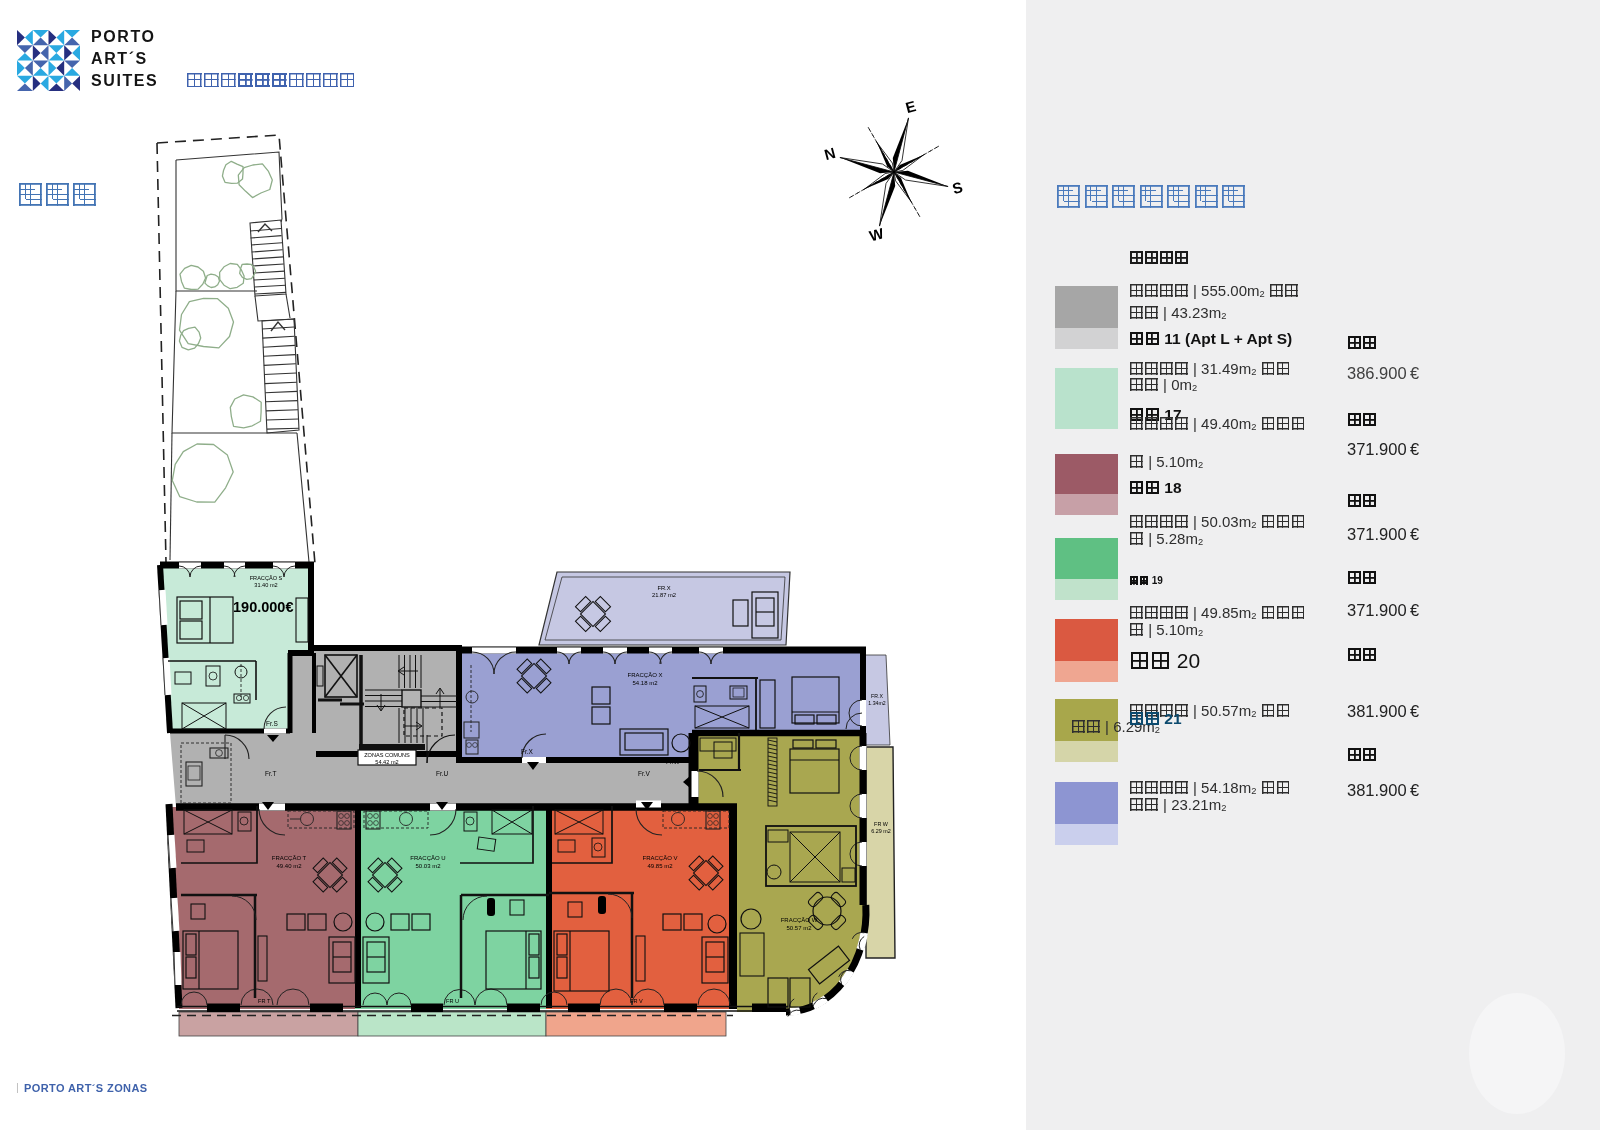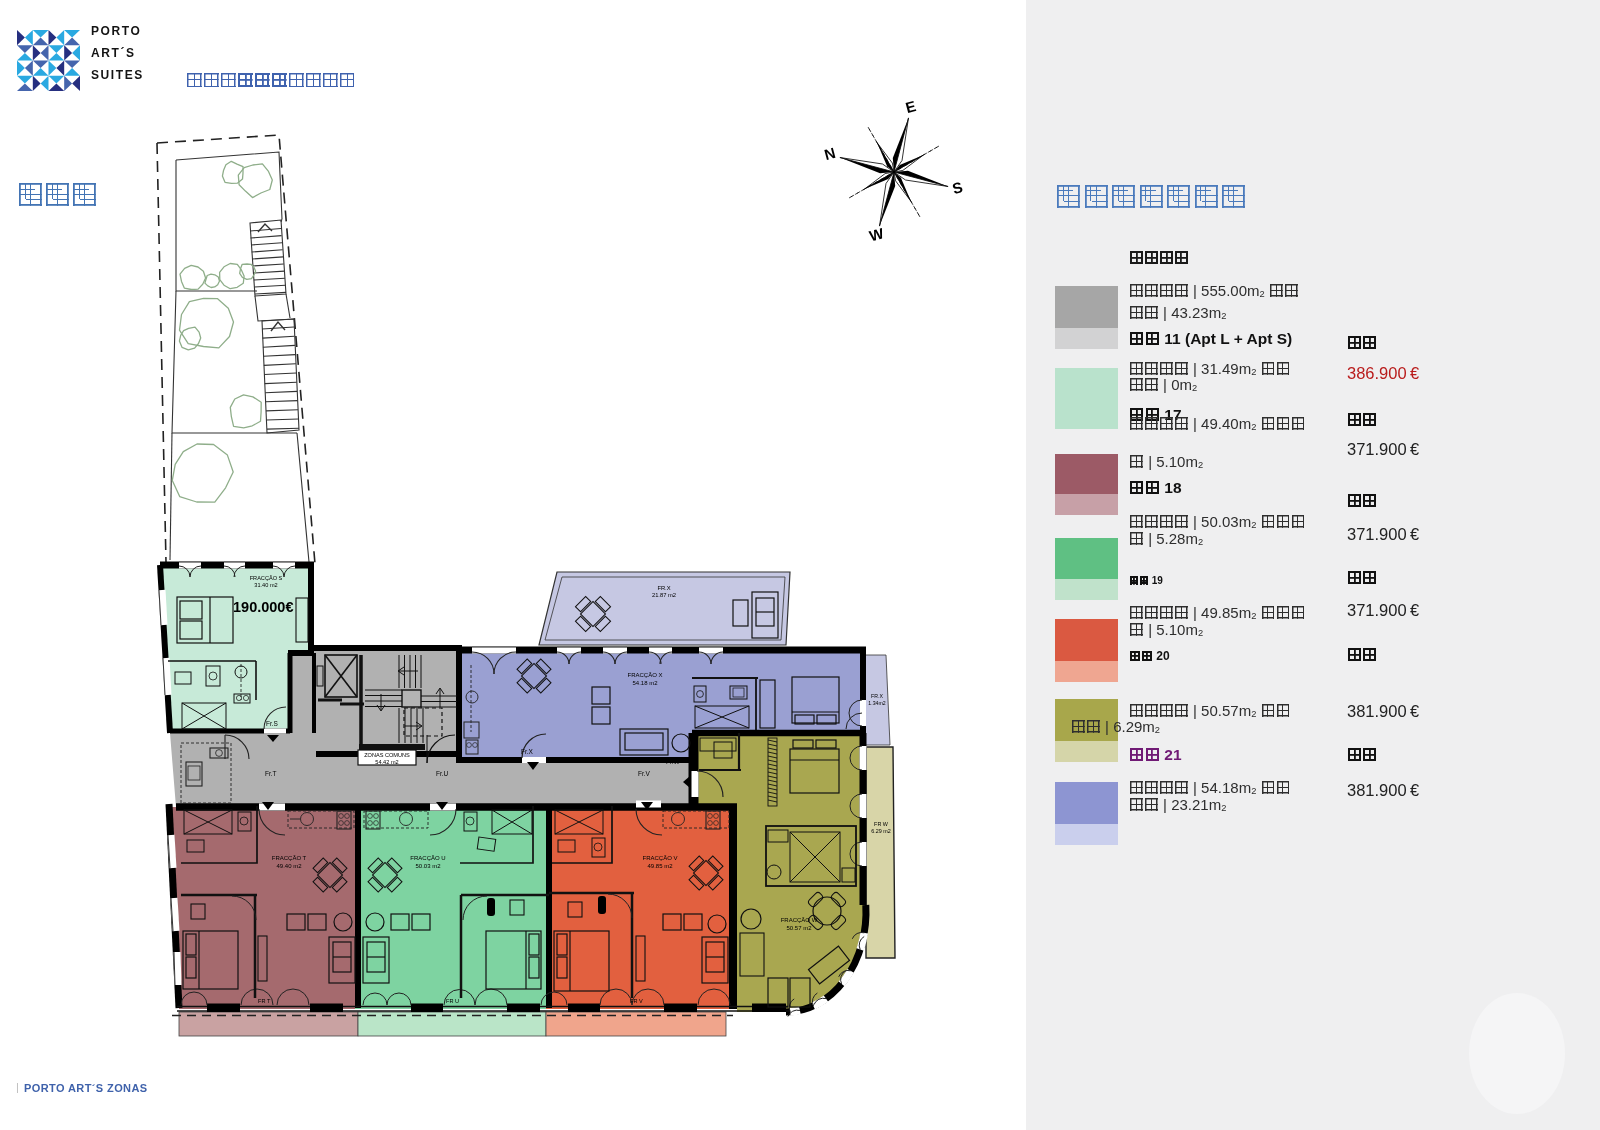--- a/index.html
+++ b/index.html
@@ -65,21 +65,21 @@
     <polygon points="0.0,45.8 15.8,45.8 7.9,53.4" fill="#2aa9e1"></polygon>
     <polygon points="0.0,61.0 15.8,61.0 7.9,53.4" fill="#4565ad"></polygon>
     <polygon points="15.8,45.8 15.8,61.0 23.6,53.4" fill="#262f80"></polygon>
     <polygon points="31.5,45.8 31.5,61.0 23.6,53.4" fill="#2aa9e1"></polygon>
     <polygon points="31.5,45.8 47.2,45.8 39.4,53.4" fill="#2aa9e1"></polygon>
     <polygon points="31.5,61.0 47.2,61.0 39.4,53.4" fill="#262f80"></polygon>
     <polygon points="47.2,45.8 47.2,61.0 55.1,53.4" fill="#4565ad"></polygon>
     <polygon points="63.0,45.8 63.0,61.0 55.1,53.4" fill="#262f80"></polygon>
   </svg>
 
-<div class="abs" style="left:91px;top:20px;width:130px;color:#141414;font-weight:bold;font-size:12px;line-height:22px;letter-spacing:1.6px">PORTO<br>ART´S<br>SUITES</div>
+<div class="abs" style="left:91px;top:26px;width:130px;color:#141414;font-weight:bold;font-size:16px;line-height:22px;letter-spacing:1.6px">PORTO<br>ART´S<br>SUITES</div>
 
 <div class="abs" style="left:186px;top:71px;font-size:17px;color:#3f62ae">
 <i></i><i></i><i></i><i class="b"></i><i class="b"></i><i class="b"></i><i></i><i></i><i></i><i></i>
 </div>
 
 <div class="abs" style="left:17px;top:180px;font-size:27px;color:#4374b4"><i class="t"></i><i class="t"></i><i class="t"></i></div>
 
 <svg id="plan" class="abs" style="left:0;top:0" width="1026" height="1130" viewBox="0 0 1026 1130">
     <g fill="none" stroke="#222" stroke-width="1.6" stroke-dasharray="11,7">
       <polyline points="157,143 279,135 315,564"></polyline>
@@ -778,21 +778,21 @@
 <div class="abs" style="left:1055px;top:782px;width:63px;height:42px;background:#8d95d2"></div>
 
 <div class="abs" style="left:1055px;top:824px;width:63px;height:21px;background:#cacfed"></div>
 
 <div id="legend" style="font-size:15px;color:#2e2e2e">
 
 <div class="abs" style="left:1129px;top:282px"><i></i><i></i><i></i><i></i> | 555.00m<sub>2</sub> <i></i><i></i></div>
 <div class="abs" style="left:1129px;top:304px"><i></i><i></i> | 43.23m<sub>2</sub></div>
 <div class="abs" style="left:1129px;top:330px;font-weight:bold;font-size:15.5px;color:#111"><i class="b"></i><i class="b"></i> 11 (Apt L + Apt S)</div>
 <div class="abs" style="left:1347px;top:334px;font-weight:bold;color:#111"><i class="b"></i><i class="b"></i></div>
-<div class="abs" style="left:1347px;top:364px;font-size:16.5px;color:#b91c1c">386.900 €</div>
+<div class="abs" style="left:1347px;top:364px;font-size:16.5px;color:#404040">386.900 €</div>
 
 <div class="abs" style="left:1129px;top:360px"><i></i><i></i><i></i><i></i> | 31.49m<sub>2</sub> <i></i><i></i></div>
 <div class="abs" style="left:1129px;top:376px"><i></i><i></i> | 0m<sub>2</sub></div>
 <div class="abs" style="left:1129px;top:406px;font-weight:bold;font-size:15.5px;color:#111"><i class="b"></i><i class="b"></i> 17</div>
 <div class="abs" style="left:1347px;top:411px;font-weight:bold;color:#111"><i class="b"></i><i class="b"></i></div>
 <div class="abs" style="left:1347px;top:440px;font-size:16.5px;color:#222">371.900 €</div>
 
 <div class="abs" style="left:1129px;top:415px"><i></i><i></i><i></i><i></i> | 49.40m<sub>2</sub> <i></i><i></i><i></i></div>
 <div class="abs" style="left:1129px;top:453px"><i></i> | 5.10m<sub>2</sub></div>
 <div class="abs" style="left:1129px;top:479px;font-weight:bold;font-size:15.5px;color:#111"><i class="b"></i><i class="b"></i> 18</div>
@@ -800,27 +800,27 @@
 <div class="abs" style="left:1347px;top:525px;font-size:16.5px;color:#222">371.900 €</div>
 
 <div class="abs" style="left:1129px;top:513px"><i></i><i></i><i></i><i></i> | 50.03m<sub>2</sub> <i></i><i></i><i></i></div>
 <div class="abs" style="left:1129px;top:530px"><i></i> | 5.28m<sub>2</sub></div>
 <div class="abs" style="left:1129px;top:575px;font-weight:bold;font-size:10px;color:#111"><i class="b"></i><i class="b"></i> 19</div>
 <div class="abs" style="left:1347px;top:569px;font-weight:bold;color:#111"><i class="b"></i><i class="b"></i></div>
 <div class="abs" style="left:1347px;top:601px;font-size:16.5px;color:#222">371.900 €</div>
 
 <div class="abs" style="left:1129px;top:604px"><i></i><i></i><i></i><i></i> | 49.85m<sub>2</sub> <i></i><i></i><i></i></div>
 <div class="abs" style="left:1129px;top:621px"><i></i> | 5.10m<sub>2</sub></div>
-<div class="abs" style="left:1129px;top:649px;font-weight:bold;font-size:12px;color:#111"><i class="b"></i><i class="b"></i> 20</div>
+<div class="abs" style="left:1129px;top:649px;font-weight:normal;font-size:21px;color:#111"><i class="b"></i><i class="b"></i> 20</div>
 <div class="abs" style="left:1347px;top:646px;font-weight:bold;color:#111"><i class="b"></i><i class="b"></i></div>
 <div class="abs" style="left:1347px;top:702px;font-size:16.5px;color:#222">381.900 €</div>
 
 <div class="abs" style="left:1129px;top:702px"><i></i><i></i><i></i><i></i> | 50.57m<sub>2</sub> <i></i><i></i></div>
 <div class="abs" style="left:1071px;top:718px"><i></i><i></i> | 6.29m<sub>2</sub></div>
-<div class="abs" style="left:1129px;top:746px;font-weight:bold;font-size:15.5px;color:#701a75"><i class="b"></i><i class="b"></i> 21</div>
+<div class="abs" style="left:1129px;top:710px;font-weight:bold;font-size:15.5px;color:#0c4a6e"><i class="b"></i><i class="b"></i> 21</div>
 <div class="abs" style="left:1347px;top:746px;font-weight:bold;color:#111"><i class="b"></i><i class="b"></i></div>
 <div class="abs" style="left:1347px;top:781px;font-size:16.5px;color:#222">381.900 €</div>
 
 <div class="abs" style="left:1129px;top:779px"><i></i><i></i><i></i><i></i> | 54.18m<sub>2</sub> <i></i><i></i></div>
 <div class="abs" style="left:1129px;top:796px"><i></i><i></i> | 23.21m<sub>2</sub></div>
 </div>
 
 <div class="abs" style="left:16px;top:1081px;font-size:11px;color:#bbb">|</div>
 <div class="abs" style="left:24px;top:1082px;font-size:11px;letter-spacing:.4px;color:#3f62ab;font-weight:bold">PORTO ART´S ZONAS</div>
 

